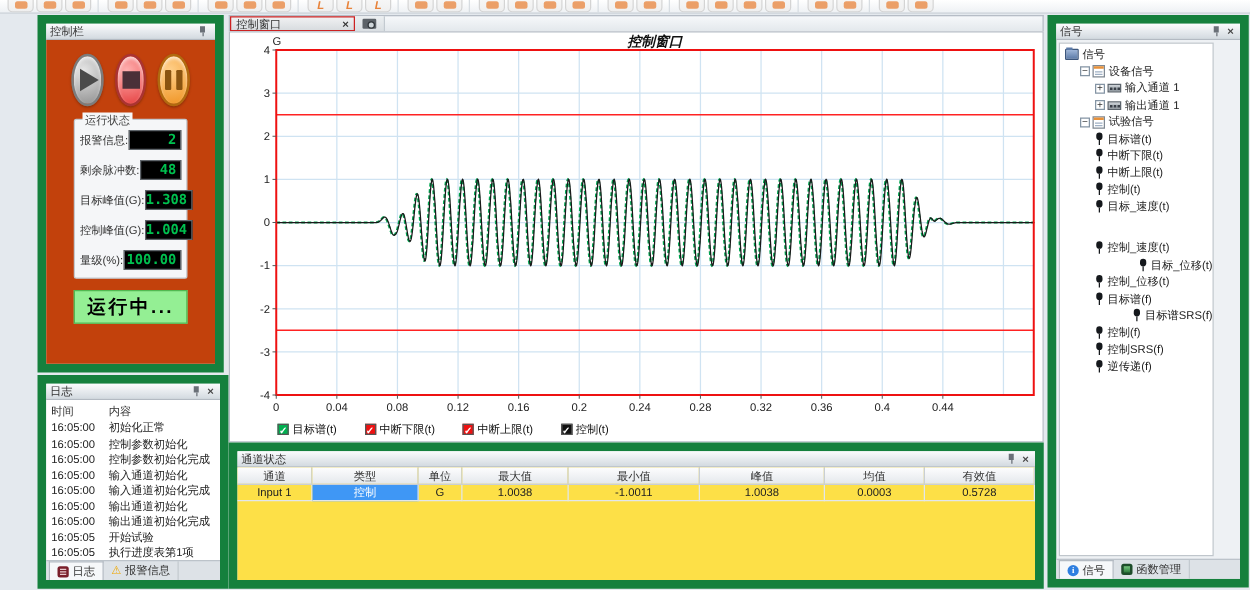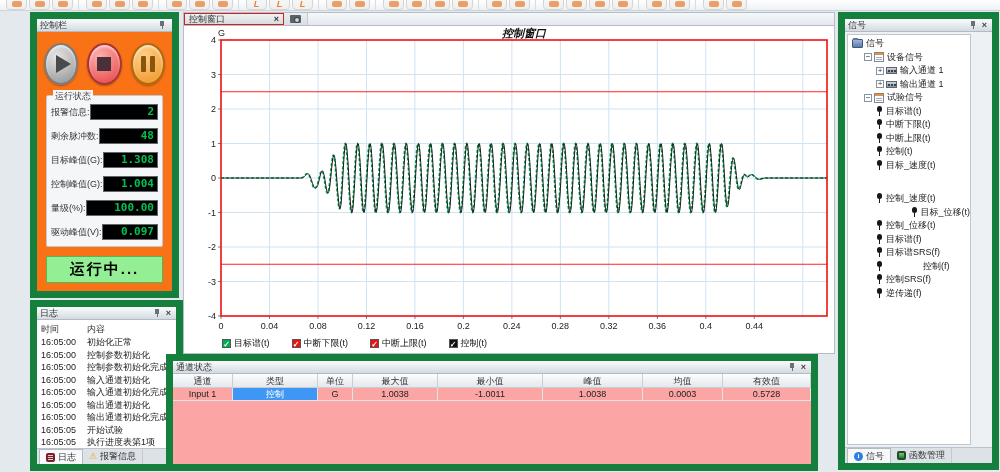--- a/index.html
+++ b/index.html
@@ -16,21 +16,21 @@
   .panel{position:absolute;border:7px solid #15803d;background:#eef1f4}
   .phead{height:13px;background:linear-gradient(#fbfcfd,#d3dae0);border-bottom:1px solid #b3bac2;display:flex;align-items:center;padding:0 3px;font-size:9px;color:#333}
   .phead .ttl{flex:1;white-space:nowrap;overflow:hidden}
   .pin{width:8px;height:8px;position:relative;margin-right:3px}
   .pin::before{content:"";position:absolute;left:2px;top:0;width:4px;height:5px;background:#6a7078}
   .pin::after{content:"";position:absolute;left:3.5px;top:5px;width:1px;height:3px;background:#6a7078}
   .closex{width:9px;height:9px;font-size:9px;line-height:8px;text-align:center;color:#444;font-weight:bold}
 
   
   #controlPanel{left:30px;top:12px;width:149px;height:286px}
-  #controlPanel .body{position:absolute;left:0;top:13px;right:0;bottom:0;background:#f97316;padding:5px 7px}
+  #controlPanel .body{position:absolute;left:0;top:13px;right:0;bottom:0;background:#c2410c;padding:5px 20px}
   .cbtn-row{display:flex;justify-content:center;gap:9px;margin:6px 0 10px}
   .cbtn{width:42px;height:42px;border-radius:50%;border:2px solid #7c7c7c;display:flex;align-items:center;justify-content:center;box-shadow:inset 0 2px 3px rgba(255,255,255,.7), 0 1px 2px rgba(0,0,0,.3)}
   .cbtn.play{background:radial-gradient(circle at 35% 30%,#e6e6e6,#8f8f8f)}
   .cbtn.stop{background:radial-gradient(circle at 35% 30%,#ffb0b0,#e53e3e);border-color:#a33}
   .cbtn.pause{background:radial-gradient(circle at 35% 30%,#ffd08a,#ef9220);border-color:#b06a10}
   .tri{width:0;height:0;border-left:15px solid #4a4a4a;border-top:9px solid transparent;border-bottom:9px solid transparent;margin-left:4px}
   .sq{width:14px;height:14px;background:#4a3038}
   .bars{display:flex;gap:4px}
   .bars i{display:block;width:5px;height:16px;background:#8a5410;border-radius:1px}
   .groupbox{border:1px solid #c3c9cf;border-radius:2px;margin:0 2px;padding:4px 2px 2px;position:relative;background:#f5f6f8}
@@ -61,22 +61,22 @@
   .doc-tab .x{margin-left:auto;font-size:9px;color:#333;font-weight:bold}
   .cam-tab{width:24px;border-right:1px solid #c3cad0;background:linear-gradient(#eceff1,#d9dee2);display:flex;align-items:center;justify-content:center}
   .ic-cam{width:11px;height:8px;background:#5c6268;border-radius:1px;position:relative}
   .ic-cam::after{content:"";position:absolute;left:3.5px;top:1.5px;width:4px;height:4px;border-radius:50%;background:#cfd6da;border:1px solid #30353a}
   #chartArea{position:absolute;left:183px;top:25px;width:652px;height:329px;background:#fff;border:1px solid #b6bdc6}
   .legend-row{position:absolute;left:38px;bottom:3px;display:flex;gap:22px;align-items:center}
   .leg-item{display:flex;align-items:center;gap:3px;font-size:9px;color:#111}
   .leg-cb{width:9px;height:9px;border:1px solid #555;color:#fff;font-size:8px;line-height:9px;text-align:center;font-weight:bold}
 
   
-  #chanPanel{left:166px;top:354px;width:652px;height:117px}
-  #chanPanel .body{position:absolute;left:0;top:13px;right:0;bottom:0;background:#fca5a5}
+  #chanPanel{left:183px;top:354px;width:652px;height:117px}
+  #chanPanel .body{position:absolute;left:0;top:13px;right:0;bottom:0;background:#fde047}
   .ch-grid{display:grid;grid-template-columns:60px 85px 35px 85px 105px 100px 80px 1fr}
   .ch-grid.hdr div{background:linear-gradient(#fdfdfe,#e4e8ec);border-right:1px solid #c9cfd5;border-bottom:1px solid #c9cfd5;font-size:9px;color:#333;text-align:center;line-height:14px;height:14px}
   .ch-grid.row div{border-right:1px solid #e2e6ea;border-bottom:1px solid #e2e6ea;font-size:9px;color:#222;text-align:center;line-height:13px;height:13px}
   .ch-grid.row div.type{background:#3f97f5;color:#fff}
 
   
   #sigPanel{left:838px;top:12px;width:161px;height:458px}
   #sigPanel .body{position:absolute;left:2px;top:15px;width:124px;bottom:18px;background:#fff;border:1px solid #c0c6cc;overflow:hidden;padding:2px 0 0 2px}
   .trow{display:flex;align-items:center;height:13.5px;font-size:9px;color:#222;white-space:nowrap}
   .expander{flex:none;width:8px;height:8px;border:1px solid #8494a4;background:#fff;font-size:8px;line-height:6.5px;text-align:center;color:#333;margin-right:2px}
@@ -170,24 +170,20 @@
             <span class="lbl">目标峰值(G):</span>
             <span class="lcd">1.308</span>
           </div>
           <div class="frow">
             <span class="lbl">控制峰值(G):</span>
             <span class="lcd">1.004</span>
           </div>
           <div class="frow">
             <span class="lbl">量级(%):</span>
             <span class="lcd">100.00</span>
-          </div>
-          <div class="frow">
-            <span class="lbl">驱动峰值(V):</span>
-            <span class="lcd">0.097</span>
           </div>
         </div>
     </div>
     <div class="runbox">运行中...</div>
   </div>
 </div>
 
 <div class="panel" id="logPanel">
   <div class="phead">
     <span class="ttl">日志</span>
@@ -442,25 +438,25 @@
         <span>目标_位移(t)</span>
       </div>
       <div class="trow" style="padding-left: 26px;">
         <span class="ico ico-sig"></span>
         <span>控制_位移(t)</span>
       </div>
       <div class="trow" style="padding-left: 26px;">
         <span class="ico ico-sig"></span>
         <span>目标谱(f)</span>
       </div>
-      <div class="trow" style="padding-left: 26px;">
+      <div class="trow" style="padding-left: 26px; justify-content: flex-end;">
         <span class="ico ico-sig"></span>
         <span>目标谱SRS(f)</span>
       </div>
-      <div class="trow" style="padding-left: 26px; gap: 37px;">
+      <div class="trow" style="padding-left: 26px;">
         <span class="ico ico-sig"></span>
         <span>控制(f)</span>
       </div>
       <div class="trow" style="padding-left: 26px;">
         <span class="ico ico-sig"></span>
         <span>控制SRS(f)</span>
       </div>
       <div class="trow" style="padding-left: 26px;">
         <span class="ico ico-sig"></span>
         <span>逆传递(f)</span>

